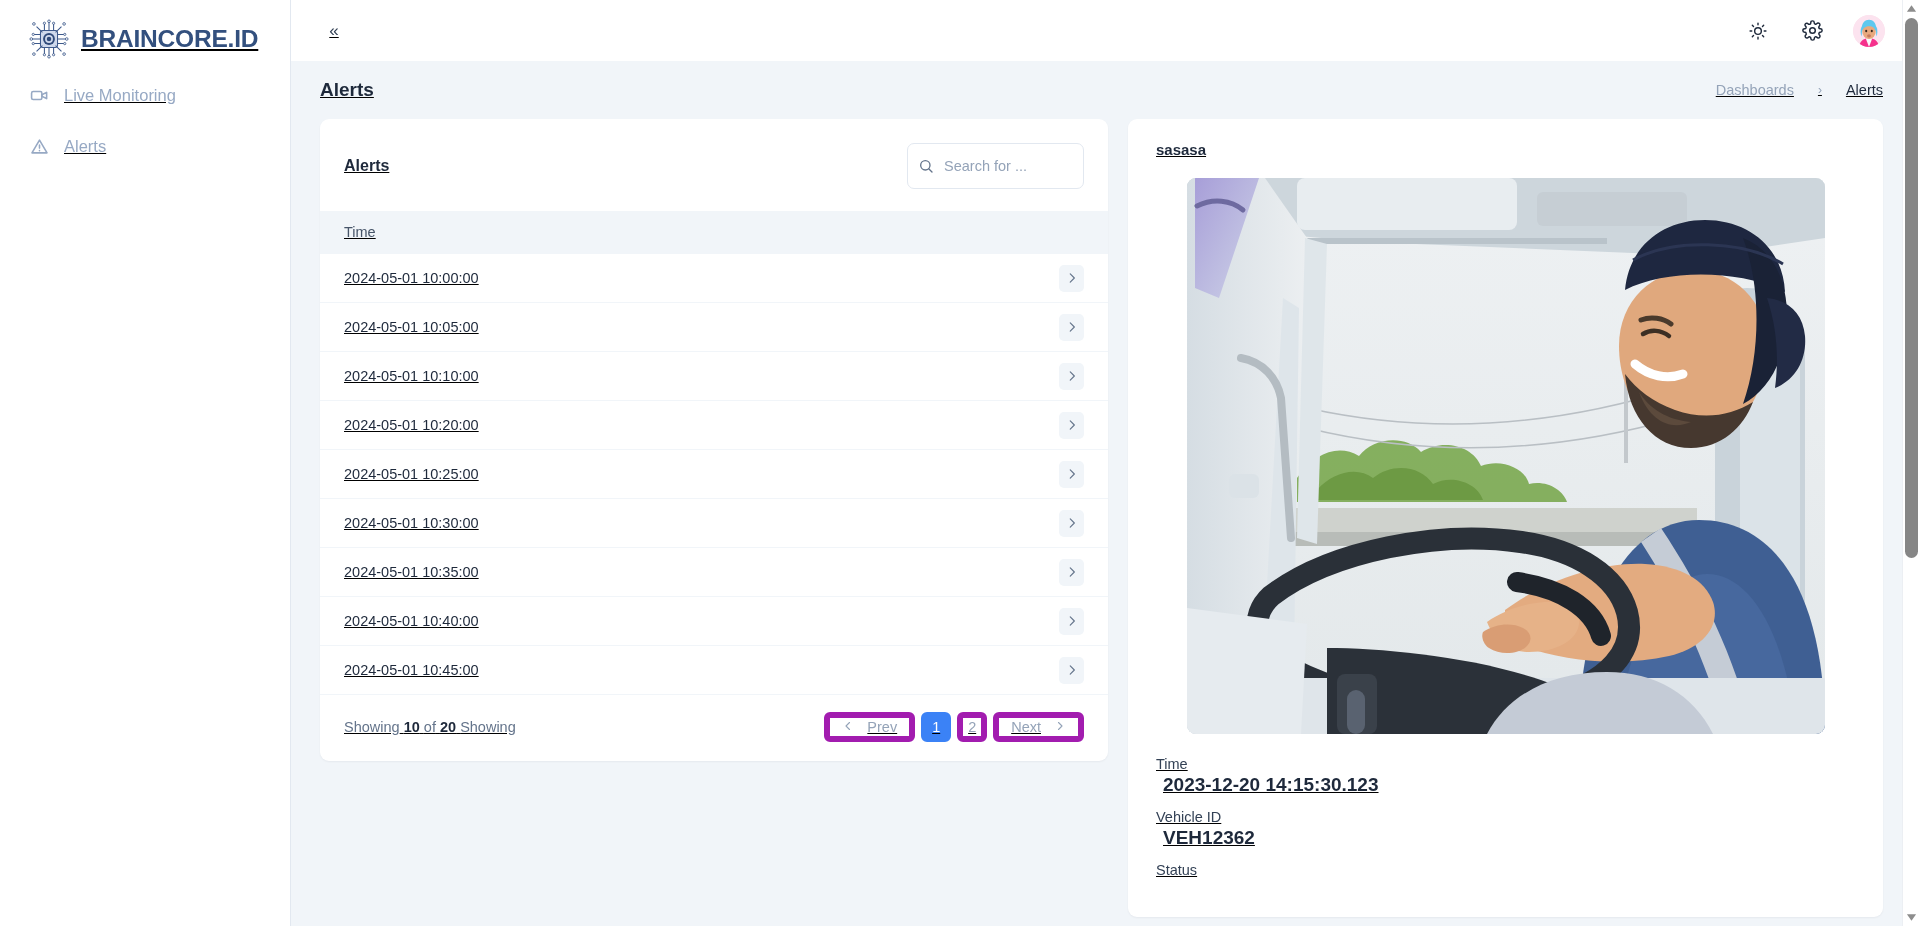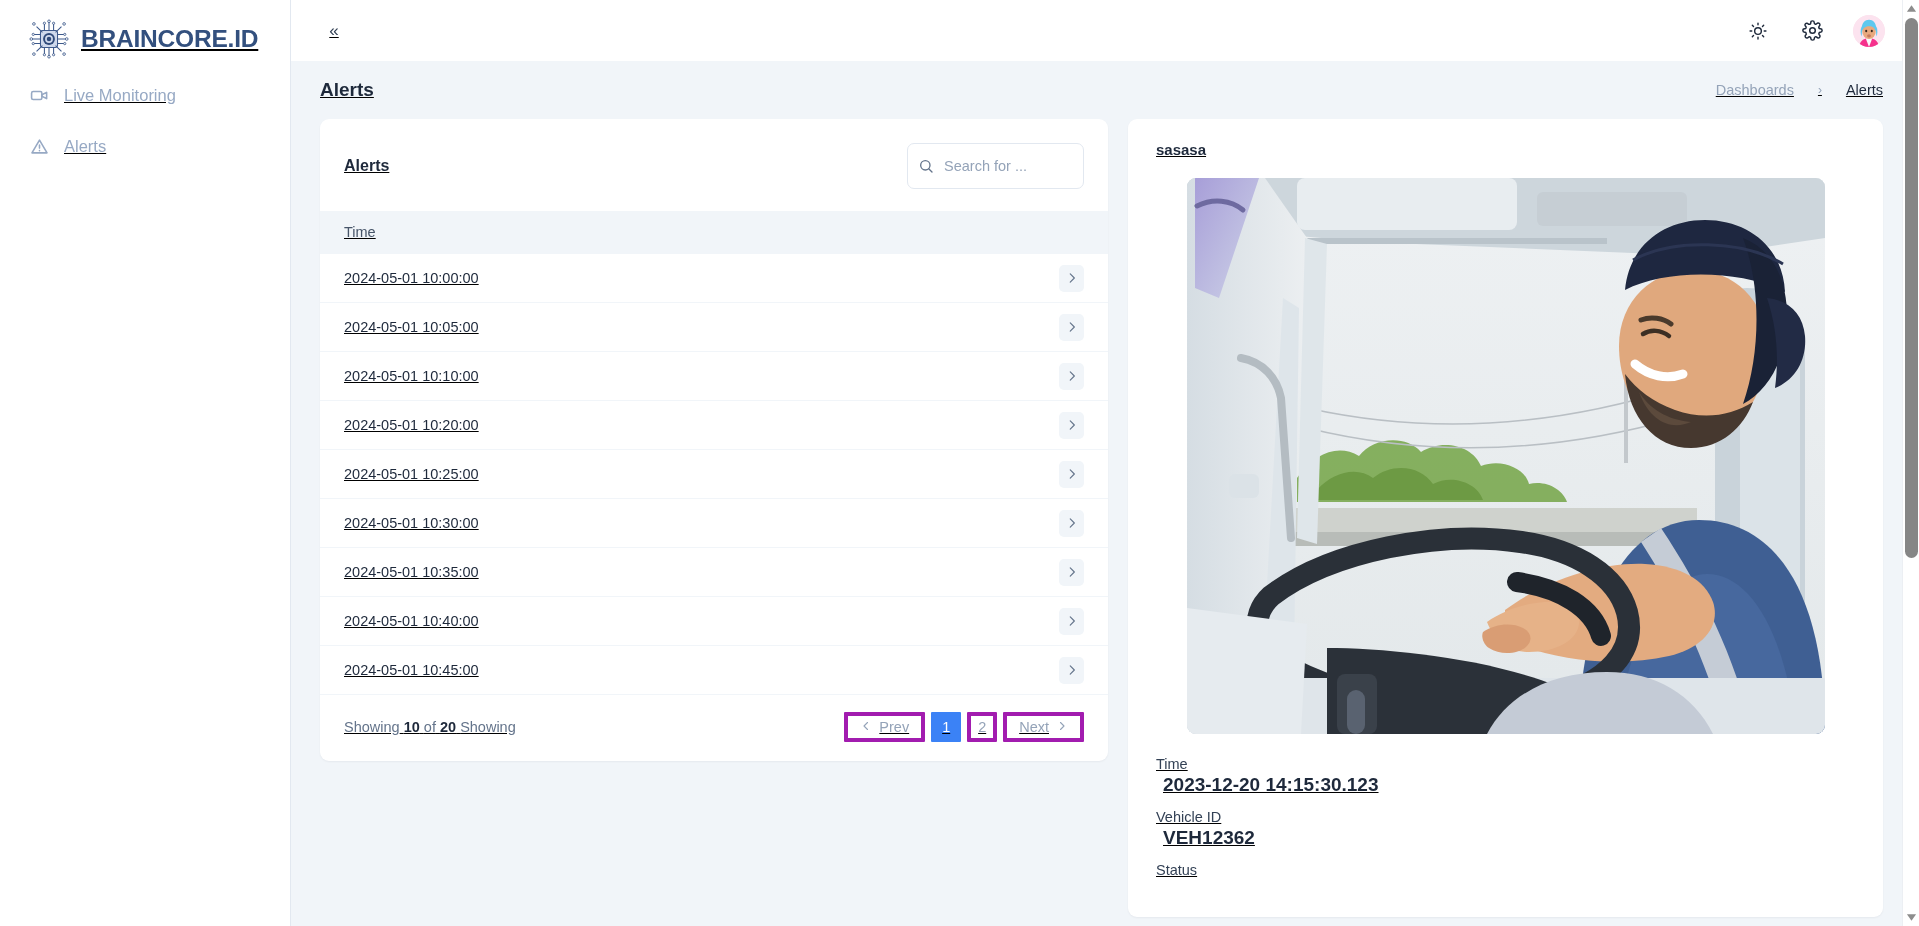--- a/index.html
+++ b/index.html
@@ -240,30 +240,30 @@
   .showing-text {
     font-size: 14.5px;
     color: #64748b;
   }
   .showing-text b { color: #1e293b; font-weight: bold; }
   .pager { display: flex; align-items: center; gap: 6px; }
   .pager-btn {
     height: 30px;
     min-width: 30px;
     padding: 0 12px;
-    border: 4px solid #a21caf;
-    border-radius: 1px;
+    border: 6px solid #a21caf;
+    border-radius: 6px;
     background: #ffffff;
     color: #94a3b8;
     font-size: 14.5px;
     font-family: "Liberation Sans", sans-serif;
     display: inline-flex;
     align-items: center;
     justify-content: center;
-    gap: 7px;
+    gap: 13px;
     cursor: pointer;
   }
   .pager-btn.num { padding: 0; width: 30px; }
   .pager-btn.active {
     background: #3b82f6;
     border-color: #3b82f6;
     color: #ffffff;
   }
 
   

